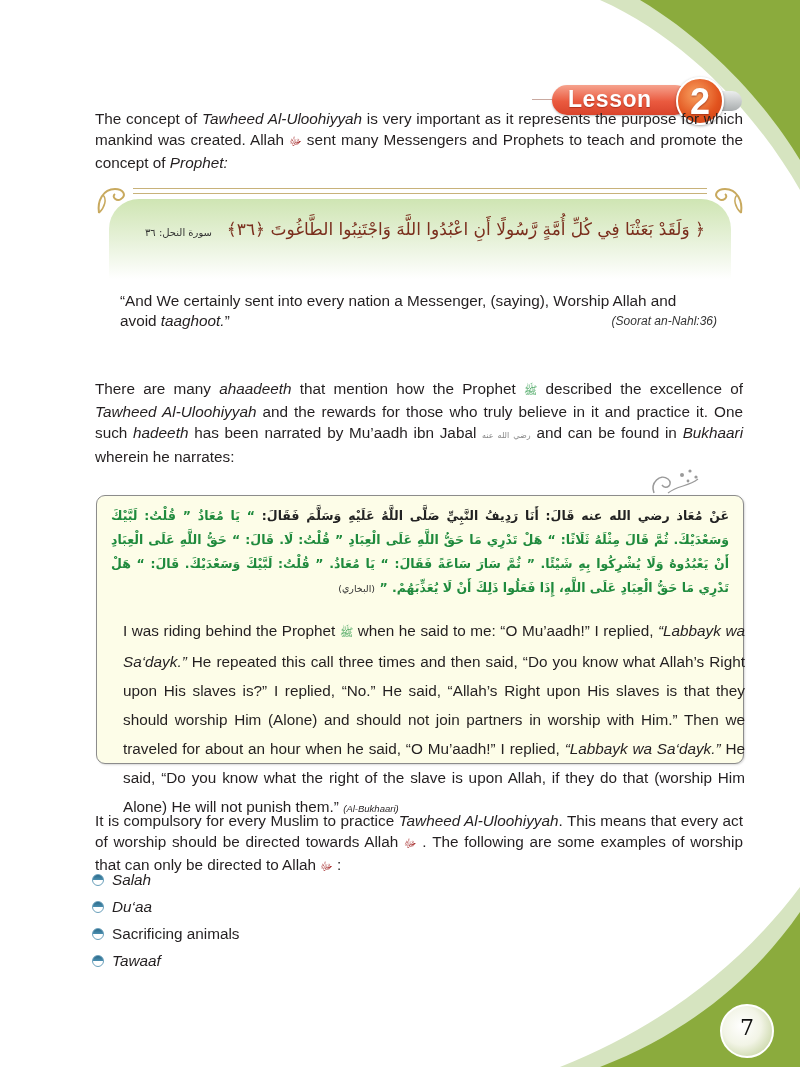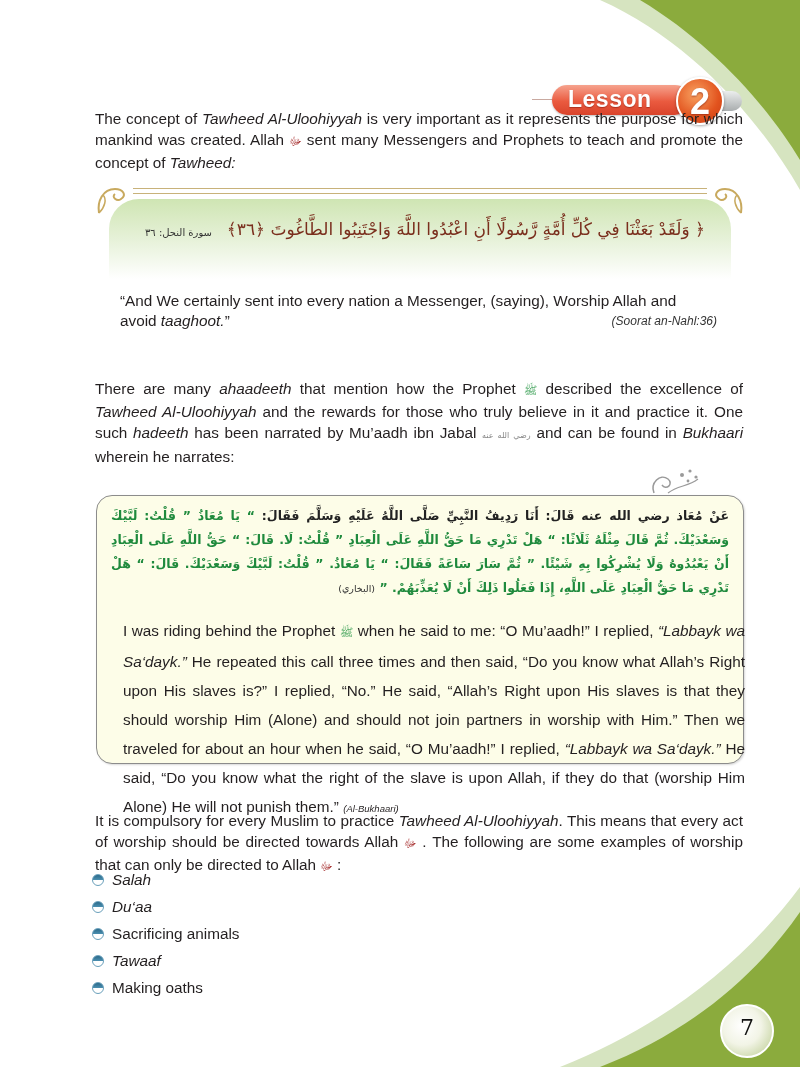--- a/index.html
+++ b/index.html
@@ -41,21 +41,21 @@
   .ayah-arabic { position:absolute; right:40px; top:36px; direction:rtl; color:#7a2e1d; font-size:17px;
      font-family:"DejaVu Serif", serif; white-space:nowrap;text-align:center; }
   .ayah-ref-ar { position:absolute; left:50px; top:44px; direction:rtl; font-size:10px; color:#333;
      font-family:"DejaVu Sans", sans-serif; }
   .translation { position:absolute; left:120px; top:291px; width:597px; font-size:15.3px; line-height:20px; }
   .source-ref { font-size:12px; color:#333; float:right; margin-top:0; }
 
   
   .hadith-orn { position:absolute; left:648px; top:465px; width:60px; height:34px; }
   .hadith-box { position:absolute; left:96px; top:495px; width:646px; height:267px; background:#fdfde8;
-     border:1.5px solid #8c8c8c; border-radius:16px; box-shadow:1px 1px 2px rgba(0,0,0,.15); }
+     border:1.5px solid #8c8c8c; border-radius:9px; box-shadow:1px 1px 2px rgba(0,0,0,.15); }
   .hadith-ar { position:absolute; right:14px; left:14px; top:8px; direction:rtl; text-align:justify;
      font-family:"DejaVu Sans", sans-serif; font-size:12.5px; line-height:24px; color:#1f8a3d; font-weight:bold; }
   .hadith-ar .dark { color:#222; }
   .hadith-ar .ref { color:#333; font-weight:normal; font-size:9.5px; }
   .hadith-en { position:absolute; left:18px; width:622px; top:120px; font-size:15.3px; line-height:29px; text-align:justify;margin-left:8px; }
   .ref-small { font-size:9.5px; font-style:italic; }
 
   .watermark { position:absolute; left:0; top:500px; width:800px; font-family:"DejaVu Serif", serif;
      font-size:58px; color:rgba(160,160,160,.45); letter-spacing:4px; white-space:nowrap; pointer-events:none; }
 
@@ -90,21 +90,21 @@
     <div class="lesson-grey"></div>
     <div class="lesson-pill"></div>
     <span class="lesson-label">Lesson</span>
     <div class="lesson-circle">
       <div class="lesson-number">2</div>
     </div>
   </div>
 
   <div class="para" style="top:108px;">
     <p class="body">
-      <span>The concept of </span><i>Tawheed Al-Uloohiyyah</i><span> is very important as it represents the purpose for which mankind was created. Allah </span><span class="honorific">ﷻ</span><span> sent many Messengers and Prophets to teach and promote the concept of </span><i>Tawheed:</i>
+      <span>The concept of </span><i>Tawheed Al-Uloohiyyah</i><span> is very important as it represents the purpose for which mankind was created. Allah </span><span class="honorific">ﷻ</span><span> sent many Messengers and Prophets to teach and promote the concept of </span><i>Prophet:</i>
     </p>
   </div>
 
   <div class="ayah-frame">
     <div class="ayah-rule"></div>
     <svg class="orn orn-left" viewBox="0 0 36 36">
       <path d="M4,30 C2,18 8,6 20,6 C28,6 32,12 26,16 C22,19 16,14 20,11" fill="none" stroke="#c8a95e" stroke-width="2"></path>
       <path d="M4,30 C10,24 12,16 8,12" fill="none" stroke="#c8a95e" stroke-width="1.5"></path>
     </svg>
     <svg class="orn orn-right" viewBox="0 0 36 36">
@@ -163,22 +163,18 @@
         <i>Du‘aa</i>
       </li>
     <li>
         <span class="bullet"></span>
         <span>Sacrificing animals</span>
       </li>
     <li>
         <span class="bullet"></span>
         <i>Tawaaf</i>
       </li>
-    <li>
-        <span class="bullet"></span>
-        <span>Making oaths</span>
-      </li>
   </ul>
 
   <div class="page-number-circle">
     <div class="page-number">7</div>
   </div>
 </div>
 
 </body></html>

